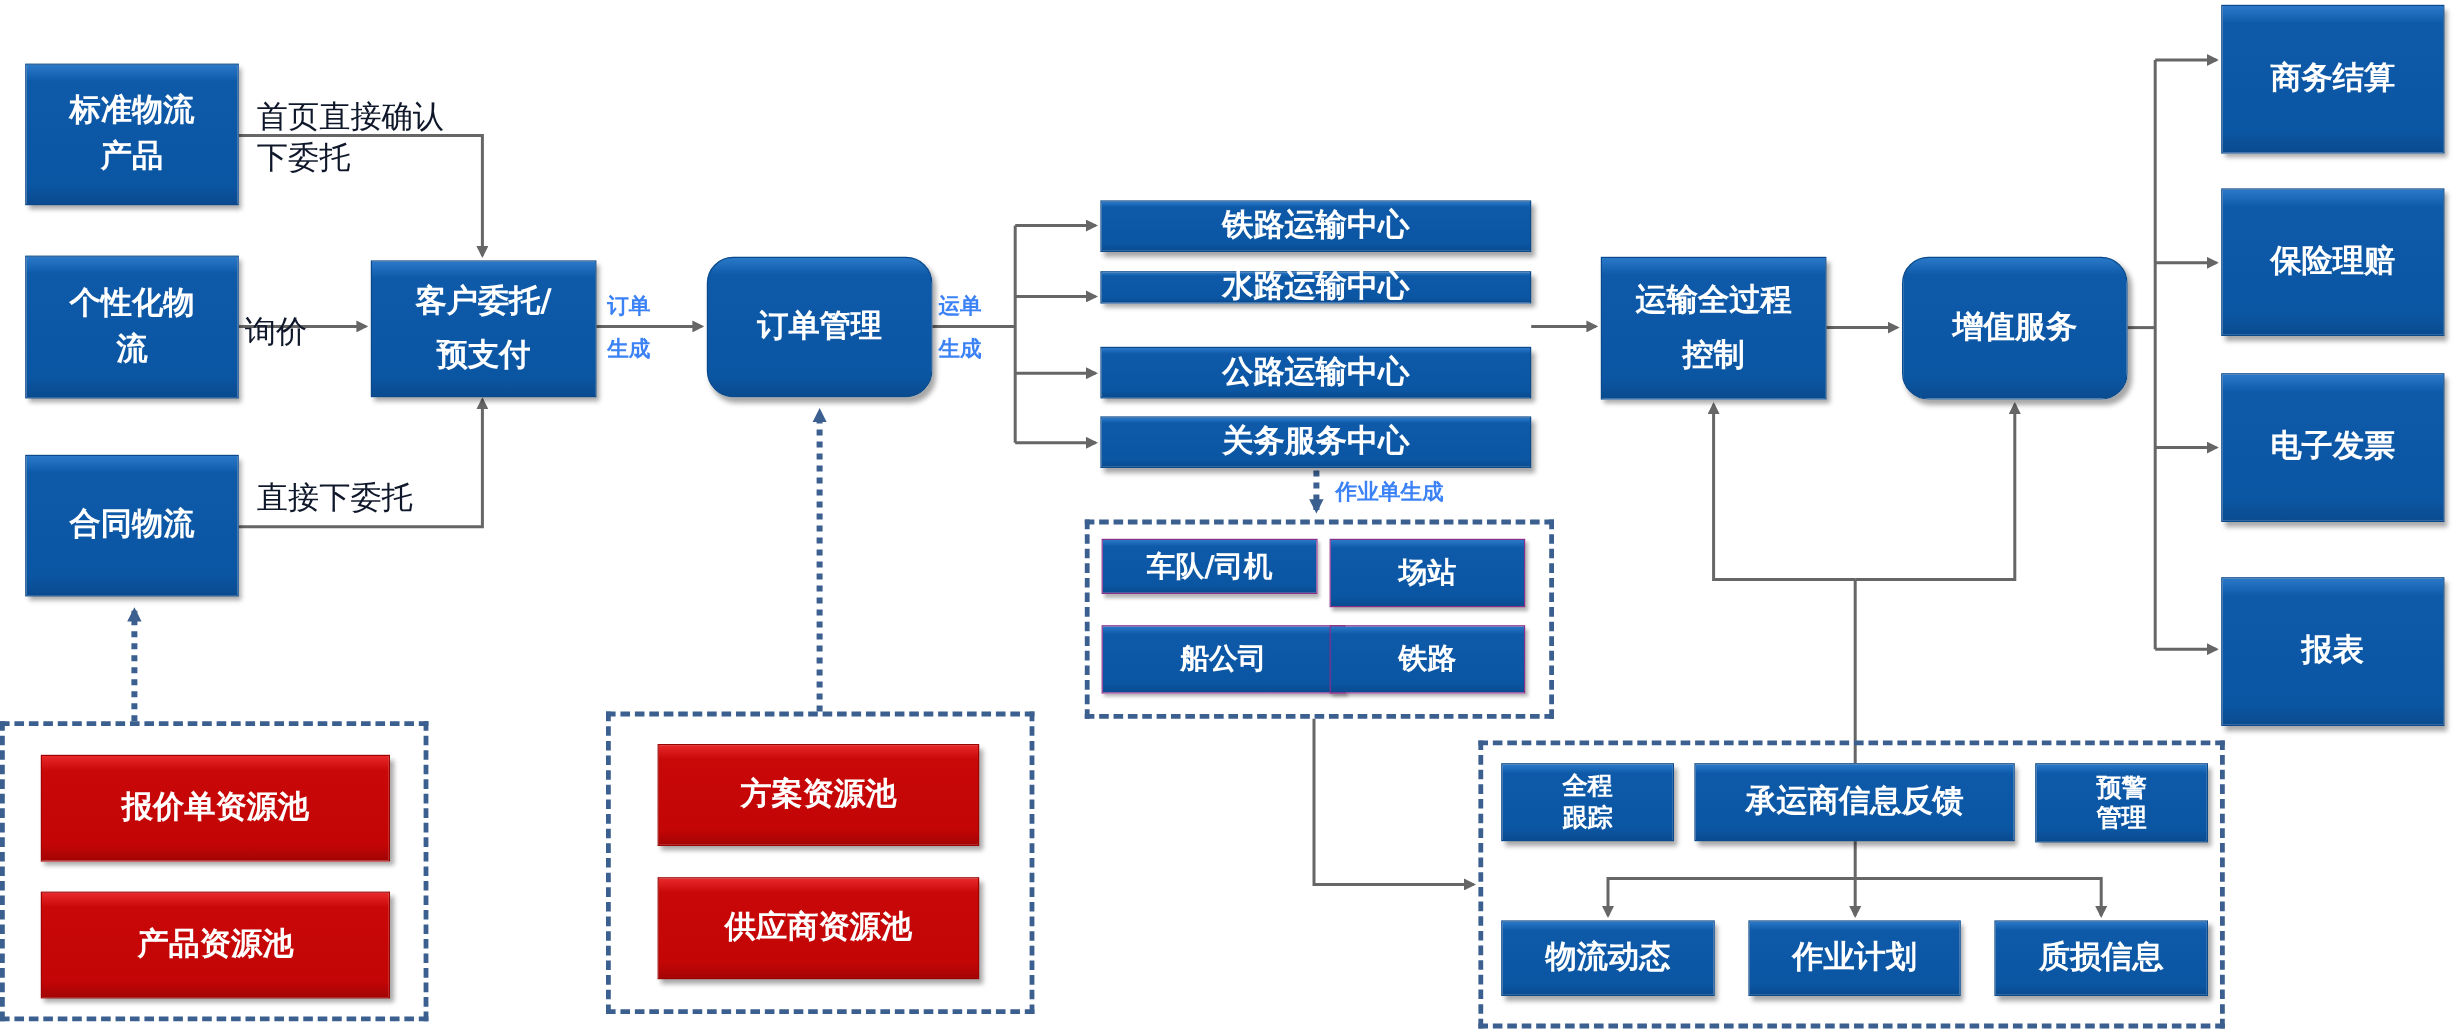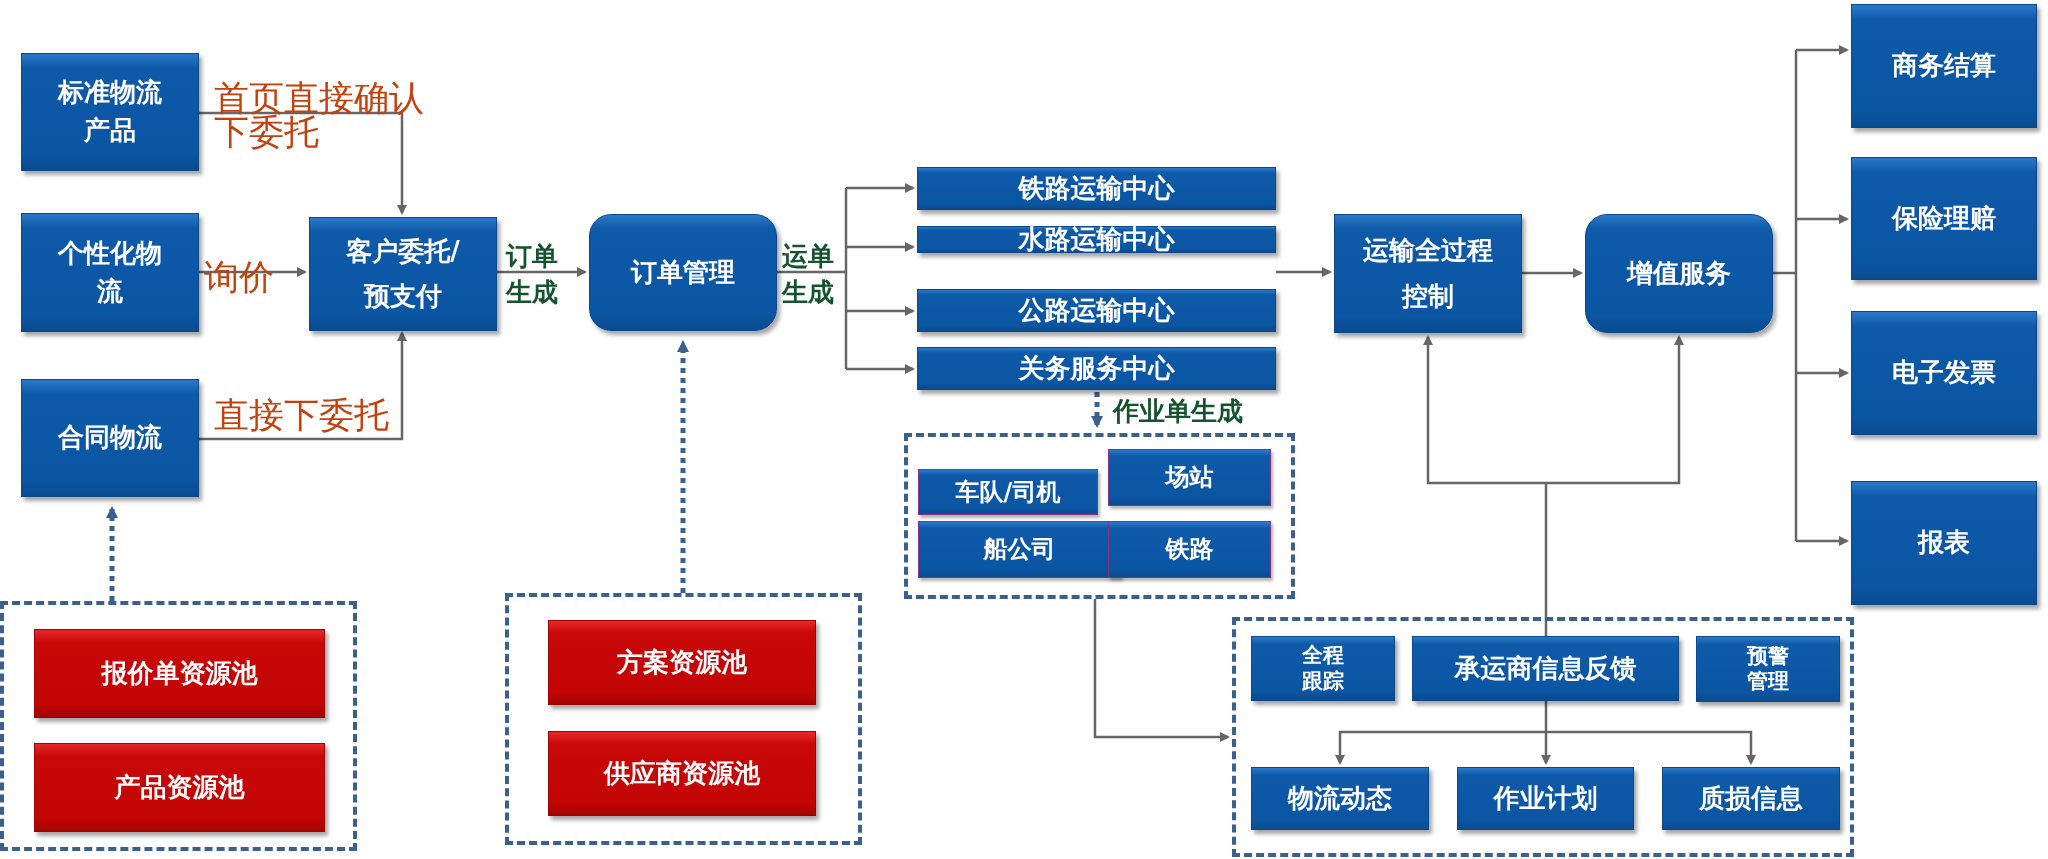--- a/index.html
+++ b/index.html
@@ -11,22 +11,22 @@
           box-shadow: 3px 4px 4px rgba(0,0,0,0.35); line-height: 1.45; }
   .blue { background: linear-gradient(180deg, #2a79c8 0%, #0e5aa9 12%, #0b56a3 85%, #0a4b8f 100%);
           border: 1px solid #0a4a8c; }
   .red  { background: linear-gradient(180deg, #e8282a 0%, #c90808 14%, #c30505 85%, #a30404 100%);
           border: 1px solid #9e0303; }
   .rounded { border-radius: 22px; }
   .res { border: 1px solid #8a2f8a; box-shadow: 2px 3px 3px rgba(0,0,0,0.3); }
   .t26 { font-size: 26px; }
   .t24 { font-size: 24px; }
   .t25 { font-size: 21px; }
-  .label { position: absolute; color: #c2410c; font-size: 35px; line-height: 34px; white-space: pre; }
-  .rlabel { position: absolute; color: #14532d; font-size: 26px; font-weight: bold; line-height: 36px; white-space: pre; }
+  .label { position: absolute; color: #0f172a; font-size: 26px; line-height: 34px; white-space: pre; }
+  .rlabel { position: absolute; color: #3b82f6; font-size: 18px; font-weight: bold; line-height: 36px; white-space: pre; }
   .dashbox { position: absolute; border: 4px dashed #3b5f8f; box-sizing: border-box; }
   svg.lines { position: absolute; left: 0; top: 0; }
 </style>
 </head>
 <body>
 
 <div id="canvas">
 
   <svg class="lines" width="2048" height="859">
     <defs>
@@ -94,21 +94,21 @@
 生成</div>
 
   <div class="node blue t26" style="left:917px;top:167px;width:359px;height:43px;">铁路运输中心</div>
   <div class="node blue t26" style="left:917px;top:226px;width:359px;height:27px;">水路运输中心</div>
   <div class="node blue t26" style="left:917px;top:347px;width:359px;height:43px;">关务服务中心</div>
   <div class="node blue t26" style="left:917px;top:289px;width:359px;height:43px;">公路运输中心</div>
 
   <div class="rlabel" style="left:1113px;top:393px;">作业单生成</div>
 
   <div class="dashbox" style="left:904px;top:433px;width:391px;height:166px;"></div>
-  <div class="node blue res t24" style="left:918px;top:449px;width:180px;height:46px;margin-top:20px;">车队/司机</div>
+  <div class="node blue res t24" style="left:918px;top:449px;width:180px;height:46px;">车队/司机</div>
   <div class="node blue res t24" style="left:1108px;top:449px;width:163px;height:57px;">场站</div>
   <div class="node blue res t24" style="left:918px;top:521px;width:203px;height:57px;">船公司</div>
   <div class="node blue res t24" style="left:1108px;top:521px;width:163px;height:57px;">铁路</div>
 
   <div class="node blue t26" style="left:1334px;top:214px;width:188px;height:119px;white-space:pre;line-height:1.75;">运输全过程
 控制</div>
   <div class="node blue rounded t26" style="left:1585px;top:214px;width:188px;height:119px;">增值服务</div>
 
   <div class="node blue t26" style="left:1851px;top:4px;width:186px;height:124px;">商务结算</div>
   <div class="node blue t26" style="left:1851px;top:157px;width:186px;height:123px;">保险理赔</div>

